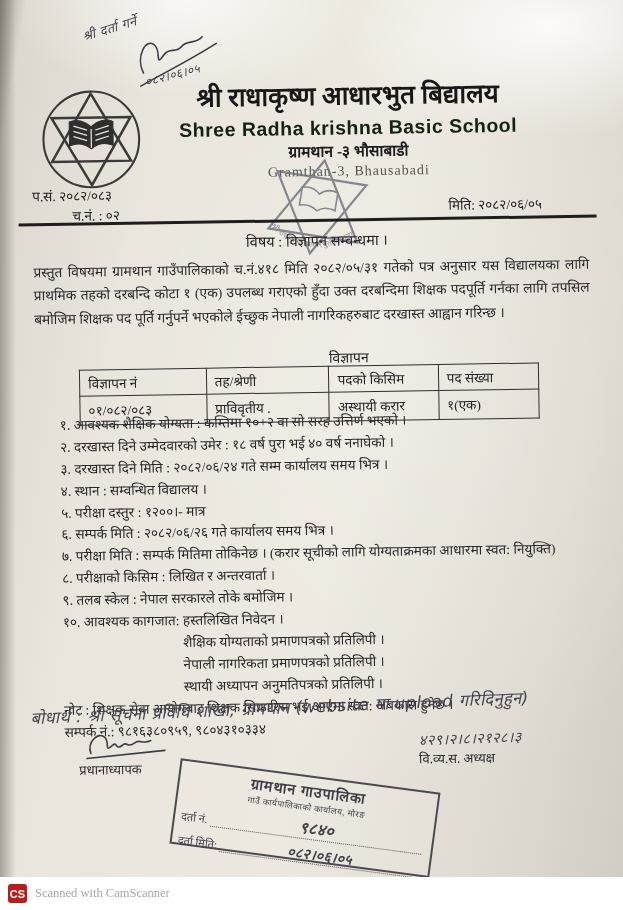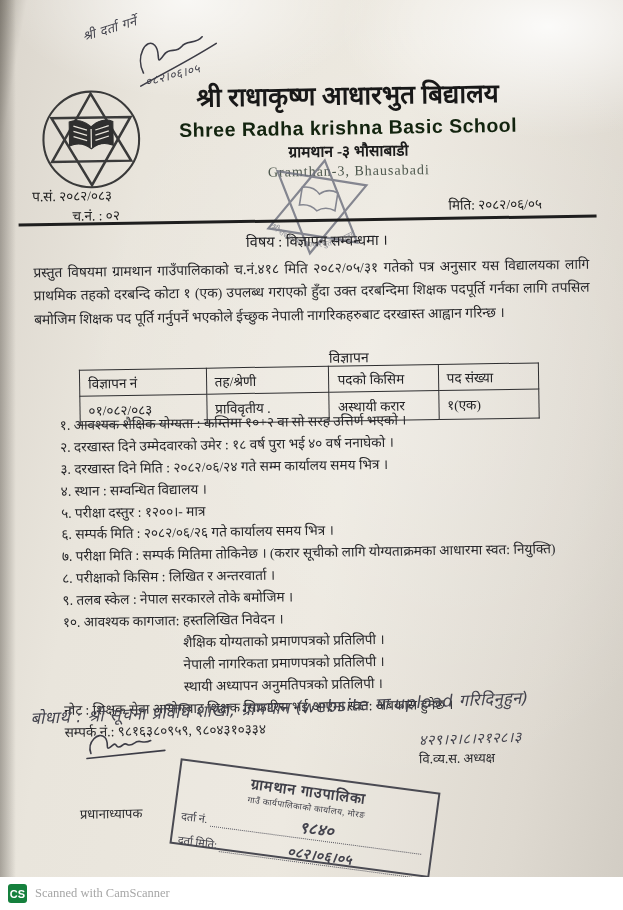--- a/index.html
+++ b/index.html
@@ -40,21 +40,21 @@
   .stamp-star{opacity:.8;}
   .sig{stroke:#3c3c46;fill:none;stroke-width:1.6px;stroke-linecap:round;}
   .muni-stamp{left:168px;top:775px;width:262px;height:86px;border:2.5px solid #4a4a52;transform:rotate(8.5deg);
     color:#3f3f48;background:rgba(255,255,255,.08);padding:3px 6px;box-sizing:border-box;}
   .muni-l1{font-size:14.5px;font-weight:bold;text-align:center;letter-spacing:1px;}
   .muni-l2{font-size:8.5px;text-align:center;letter-spacing:.5px;margin-top:1px;}
   .muni-row{font-size:11px;margin-top:4px;display:flex;align-items:flex-end;}
   .leader{flex:1;border-bottom:1.5px dotted #55555e;margin:0 3px;text-align:center;}
   .muni-val{font-size:16px;font-weight:bold;}
   .footer{position:absolute;left:0;bottom:0;width:623px;height:33px;background:#ffffff;display:flex;align-items:center;}
-  .cs-badge{width:19px;height:19px;margin-left:8px;border-radius:3px;background:#15803d;color:#fff;
+  .cs-badge{width:19px;height:19px;margin-left:8px;border-radius:3px;background:#b91c1c;color:#fff;
     font-family:"Liberation Sans", sans-serif;font-weight:bold;font-size:11px;display:flex;align-items:center;justify-content:center;}
   .cs-text{margin-left:8px;font-family:Liberation Serif, serif;font-size:12.5px;color:#a6a6a6;}
 </style>
 </head>
 <body>
 
 <div class="scan">
   <div class="paper"></div>
 
   <div class="doc">
@@ -136,21 +136,21 @@
       <div class="li note">नोट : शिक्षक सेवा आयोगबाट शिक्षक सिफारिस भई आएमा स्वत: अबकास हुनेछ ।</div>
       <div class="li">सम्पर्क नं.: ९८१६३८०९५९, ९८०४३१०३३४</div>
     </div>
 
     <div class="abs hand" style="left:26px;top:694px;width:585px;font-size:16.5px;transform:rotate(-1.5deg);">बोधार्थ : श्री सूचना प्रविधि शाखा, ग्रामथान (website मा upload गरिदिनुहुन)</div>
 
     <svg class="abs" style="left:80px;top:726px;" width="85" height="32" viewBox="0 0 85 32">
       <path class="sig" d="M6 24 C2 12 14 2 20 8 C26 14 18 24 28 16 C33 12 30 22 38 16 C43 12 42 20 50 14 C55 10 58 16 66 12"></path>
       <path class="sig" d="M2 29 L80 22"></path>
     </svg>
-    <div class="abs printed" style="left:74px;top:757px;font-size:13px;margin-top:44px;">प्रधानाध्यापक</div>
+    <div class="abs printed" style="left:74px;top:757px;font-size:13px;">प्रधानाध्यापक</div>
 
     <div class="abs hand" style="left:414px;top:730px;font-size:14.5px;transform:rotate(-1deg);">४२९।२।८।२१२८।३</div>
     <div class="abs printed" style="left:414px;top:751px;font-size:13px;">वि.व्य.स. अध्यक्ष</div>
 
     <div class="abs muni-stamp">
       <div class="muni-l1">ग्रामथान गाउपालिका</div>
       <div class="muni-l2">गाउँ कार्यपालिकाको कार्यालय, मोरङ</div>
       <div class="muni-row">
         <span>दर्ता नं.</span>
         <span class="leader hand muni-val">९८४०</span>

